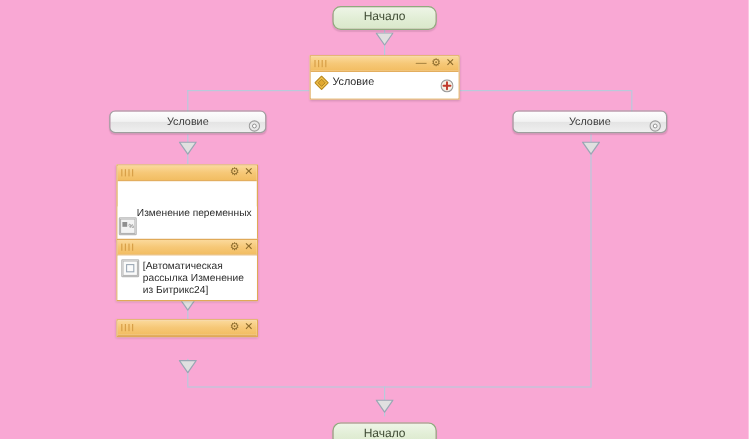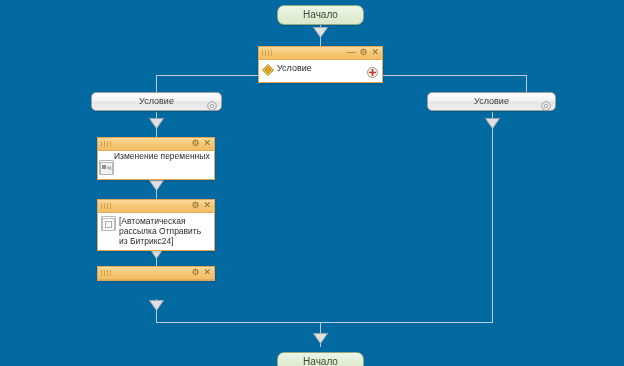--- a/index.html
+++ b/index.html
@@ -7,21 +7,21 @@
     padding: 0;
     background: #ffffff;
   }
   body {
     font-family: "Liberation Sans", sans-serif;
   }
   #canvas {
     position: relative;
     width: 624px;
     height: 366px;
-    background: #0369a1;
+    background: #f9a8d4;
     overflow: hidden;
   }
 
   
   .conn {
     position: absolute;
     background: #b8cadb;
   }
   .conn.v { width: 1px; }
   .conn.h { height: 1px; }
@@ -164,20 +164,21 @@
     top: 0px;
     white-space: nowrap;
   }
   .var-box .mini-icon {
     position: absolute;
     left: 1px;
     top: 9px;
   }
   .var-box .win-body {
     height: 24px;
+    margin-top: 21px;
   }
   
   .cond-main .win-body {
     height: 16px;
   }
   .cond-main .bodytext {
     position: absolute;
     left: 18px;
     top: 3px;
     white-space: nowrap;
@@ -349,21 +350,21 @@
         <span>✕</span>
       </span>
     </div>
     <div class="win-body row">
       <span class="mini-icon">
         <svg width="13" height="13" viewBox="0 0 13 13">
           <rect x="0.5" y="0.5" width="12" height="12" fill="#fafafa" stroke="#b0b0b0" stroke-width="0.8"></rect>
           <rect x="3.5" y="3.5" width="6" height="6" fill="none" stroke="#9aa7b4" stroke-width="0.9"></rect>
         </svg>
       </span>
-      <span class="bodytext">[Автоматическая рассылка Отправить из Битрикс24]</span>
+      <span class="bodytext">[Автоматическая рассылка Изменение из Битрикс24]</span>
     </div>
   </div>
 
   <div class="win act-box" style="left:97px; top:266px; width:118px;">
     <div class="win-head">
       <span class="grip">
         <i style="left:0"></i>
           <i style="left:3px"></i>
           <i style="left:6px"></i>
           <i style="left:9px"></i>

